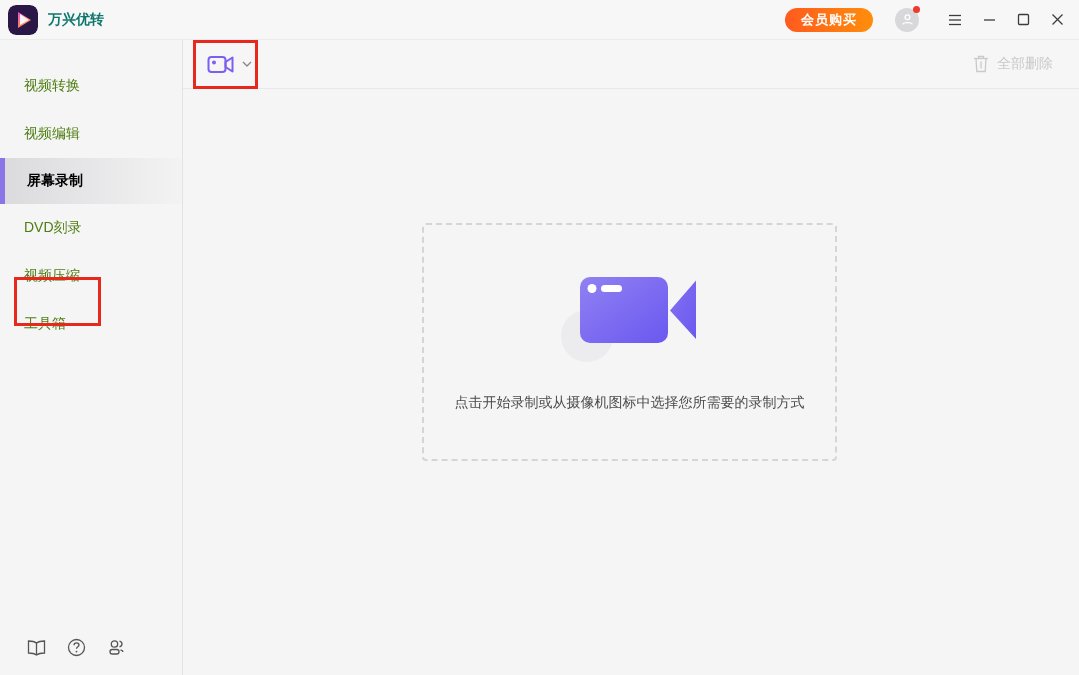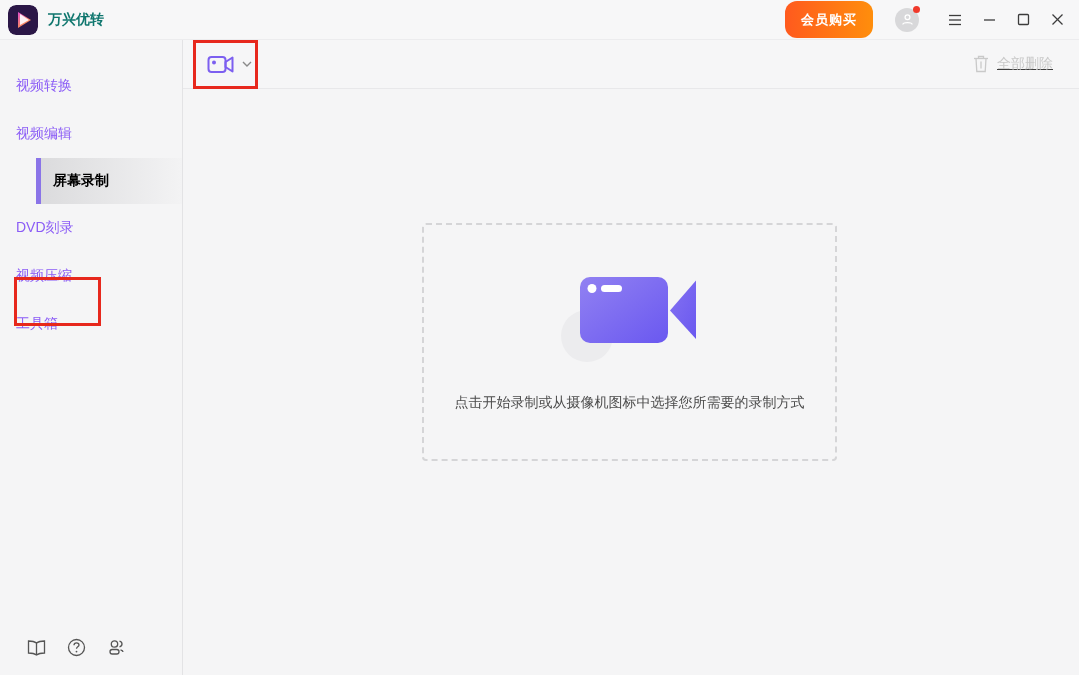--- a/index.html
+++ b/index.html
@@ -13,21 +13,21 @@
   }
   
   .titlebar {
     height:40px; background:#f7f7f8; border-bottom:1px solid #ececee;
     display:flex; align-items:center; padding:0 14px 0 8px;
   }
   .logo { width:30px; height:30px; border-radius:8px; display:block; }
   .app-title { font-size:14px; font-weight:700; color:#0f766e; margin-left:10px; }
   .titlebar-spacer { flex:1; }
   .buy-btn {
-    height:37px; padding:0 16px; border:none; border-radius:12px;
+    height:24px; padding:0 16px; border:none; border-radius:12px;
     background:linear-gradient(90deg,#ff5a1e,#ff8e0c);
     color:#fff; font-size:13px; font-weight:700; letter-spacing:1px;
     display:flex; align-items:center; cursor:pointer; margin-right:22px;
     font-family:inherit;
   }
   .avatar-wrap { position:relative; width:24px; height:24px; margin-right:22px; cursor:pointer; }
   .avatar {
     width:24px; height:24px; border-radius:50%; background:#d8d8da;
     display:flex; align-items:center; justify-content:center;
   }
@@ -37,34 +37,33 @@
   }
   .win-btn { width:16px; height:16px; margin-left:18px; cursor:pointer; display:flex; align-items:center; justify-content:center; }
   .win-btn svg { display:block; }
   
   .app-body { display:flex; height:635px; }
   .sidebar {
     width:183px; border-right:1px solid #e3e3e5; display:flex; flex-direction:column;
     padding-top:22px; background:#f5f5f6;
   }
   .nav-item {
-    height:48px; display:flex; align-items:center; padding-left:16px;
-    font-size:14px; color:#8b5cf6; cursor:pointer;
+    height:48px; display:flex; align-items:center; padding-left:24px;
+    font-size:14px; color:#4d7c0f; cursor:pointer;
   }
   .nav-item.selected {
     height:46px; font-weight:700; color:#000;
-    border-left:5px solid #8a74e8; padding-left:12px;
+    border-left:5px solid #8a74e8; padding-left:22px;
     background:linear-gradient(90deg,#dbdbdd,#f3f3f4);
-    margin-left:36px;
   }
   .sidebar-spacer { flex:1; }
   .sidebar-footer { display:flex; align-items:center; gap:21px; padding:0 0 18px 27px; }
   .foot-icon { width:19px; height:19px; cursor:pointer; display:flex; align-items:center; justify-content:center; }
   
-  .content { flex:1; display:flex; flex-direction:column;text-decoration:underline; }
+  .content { flex:1; display:flex; flex-direction:column; }
   .toolbar {
     height:49px; border-bottom:1px solid #e8e8ea; display:flex; align-items:center;
     padding:0 26px 0 24px; background:#f6f6f7;
   }
   .cam-dropdown { display:flex; align-items:center; gap:6px; cursor:pointer; }
   .toolbar-spacer { flex:1; }
   .delete-all { display:flex; align-items:center; gap:8px; color:#c9c9c9; font-size:14px; cursor:default; }
   .main { flex:1; position:relative; }
   .dropzone {
     position:absolute; left:239px; top:134px; width:415px; height:238px;

